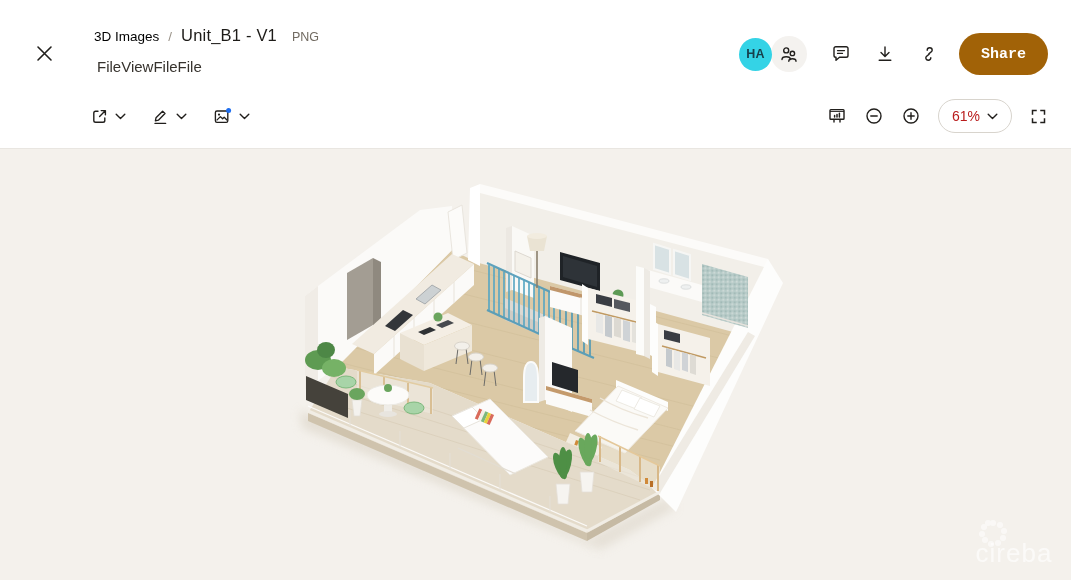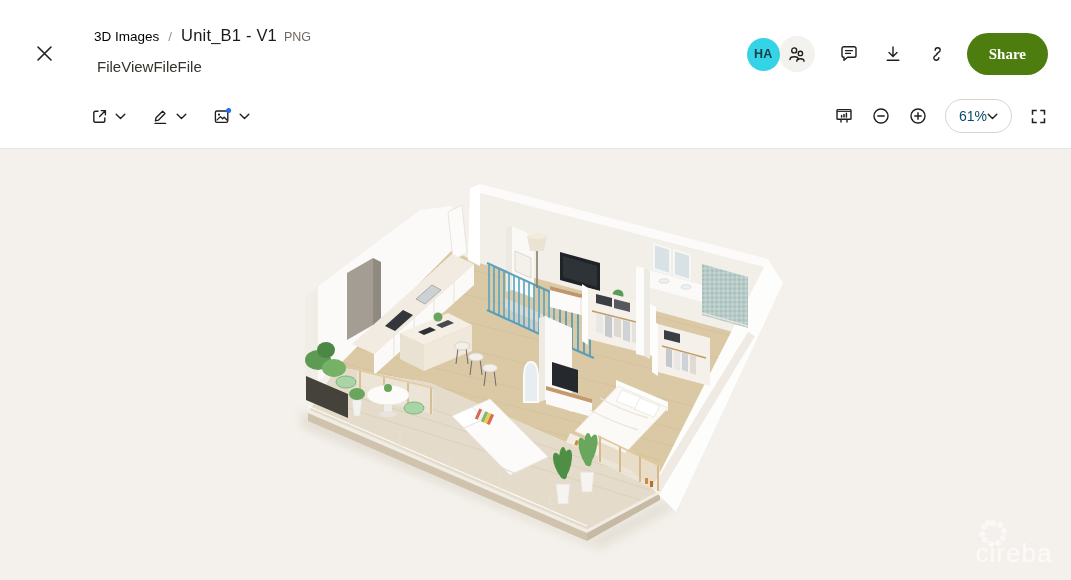--- a/index.html
+++ b/index.html
@@ -9,38 +9,38 @@
   .header{position:absolute;top:0;left:0;right:0;height:148px;background:#fff;
     box-shadow:0 1px 0 #e9e6e1;z-index:5;}
   .icon-btn{background:none;border:none;padding:0;display:flex;align-items:center;
     justify-content:center;cursor:pointer;color:#211f1c;}
   .icon-btn svg{display:block;}
   .close-btn{position:absolute;left:34px;top:43px;width:20px;height:20px;}
   .crumb{position:absolute;left:94px;top:26px;display:flex;align-items:baseline;white-space:nowrap;}
   .crumb .folder{font-size:13.5px;color:#000000;}
   .crumb .sep{font-size:13.5px;color:#9b948a;margin:0 9px;}
   .crumb .fname{font-size:16.5px;font-weight:400;color:#1d1b18;letter-spacing:.2px;}
-  .crumb .ftype{font-size:12.5px;color:#716a61;margin-left:7px;}
+  .crumb .ftype{font-size:12.5px;color:#716a61;margin-left:15px;}
   .menubar{position:absolute;left:97px;top:58px;display:flex;}
   .menubar .menu-item{background:none;border:none;padding:0;font-size:15px;color:#36322d;
     font-family:inherit;cursor:pointer;}
   .actions{position:absolute;right:23px;top:33px;height:42px;display:flex;align-items:center;}
   .avatar{width:33px;height:33px;border-radius:50%;background:#34d3e6;color:#17404c;
     font-size:12.5px;font-weight:700;display:flex;align-items:center;justify-content:center;
     letter-spacing:.2px;z-index:2;}
   .people-btn{width:36px;height:36px;border-radius:50%;background:#f4f2ef;margin-left:-1px;}
   .actions .plain{width:20px;height:20px;margin-left:24px;}
   .share-btn{margin-left:20px;height:42px;padding:0 22px;border:none;border-radius:21px;
-    background:#4d7c0f;color:#fff;font-size:15px;font-weight:600;font-family:Liberation Serif, serif;cursor:pointer;}
+    background:#a16207;color:#fff;font-size:15px;font-weight:600;font-family:Liberation Mono, monospace;cursor:pointer;}
   .toolbar{position:absolute;left:0;right:0;top:97px;height:38px;display:flex;align-items:center;}
   .tb-left{position:absolute;left:88px;display:flex;align-items:center;gap:21px;}
   .dd-btn{display:flex;align-items:center;gap:6px;background:none;border:none;padding:2px;cursor:pointer;color:#211f1c;}
   .tb-right{position:absolute;right:23px;display:flex;align-items:center;gap:17px;}
-  .zoom-pill{display:flex;align-items:center;height:34px;padding:0 13px;
-    border:1px solid #d8d4cd;border-radius:17px;background:#fff;font-size:14px;color:#0c4a6e;
+  .zoom-pill{display:flex;align-items:center;gap:7px;height:34px;padding:0 13px;
+    border:1px solid #d8d4cd;border-radius:17px;background:#fff;font-size:14px;color:#b91c1c;
     font-family:inherit;cursor:pointer;}
   
   .canvas{position:absolute;top:148px;left:0;width:1071px;height:432px;background:#f4f1ec;}
   .canvas svg{display:block;}
 </style>
 </head>
 <body>
 
 <div class="app">
 

